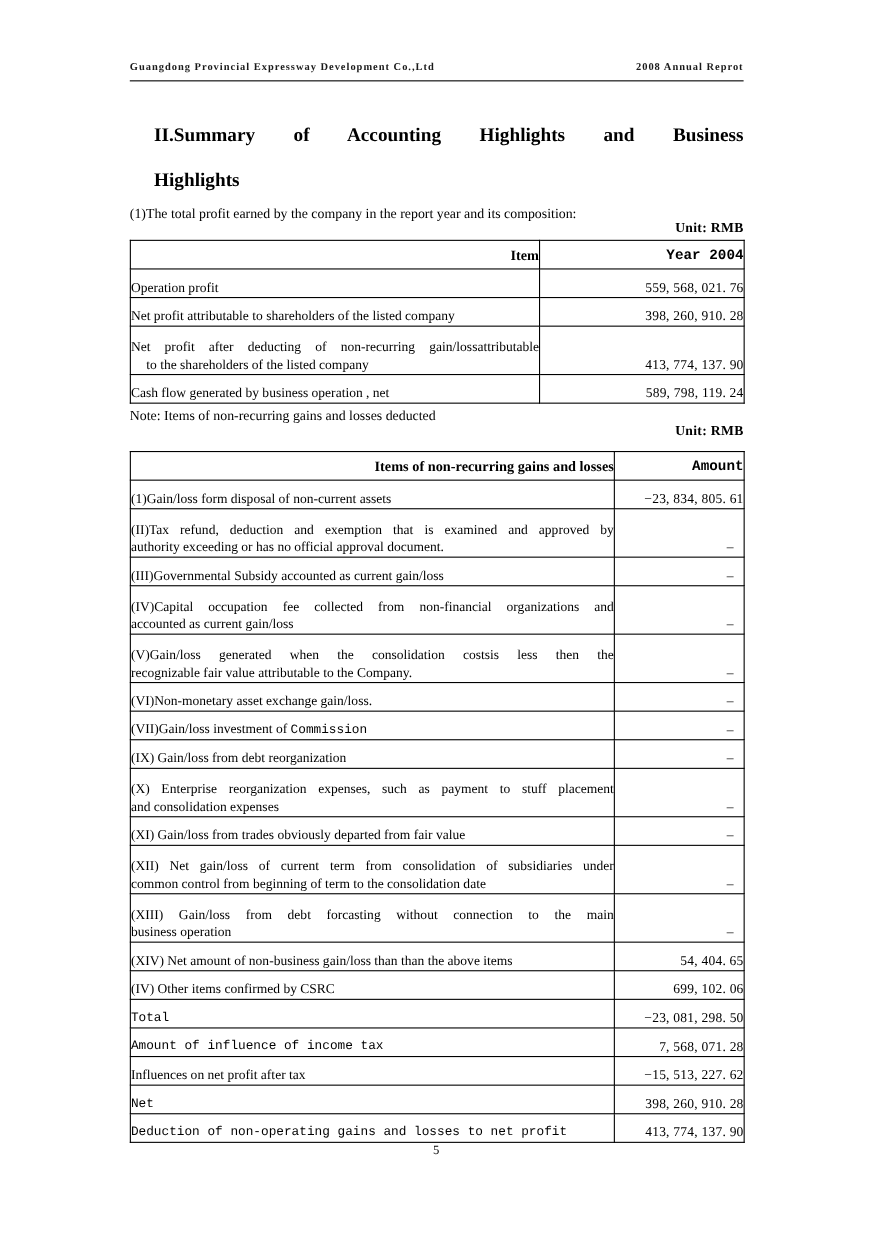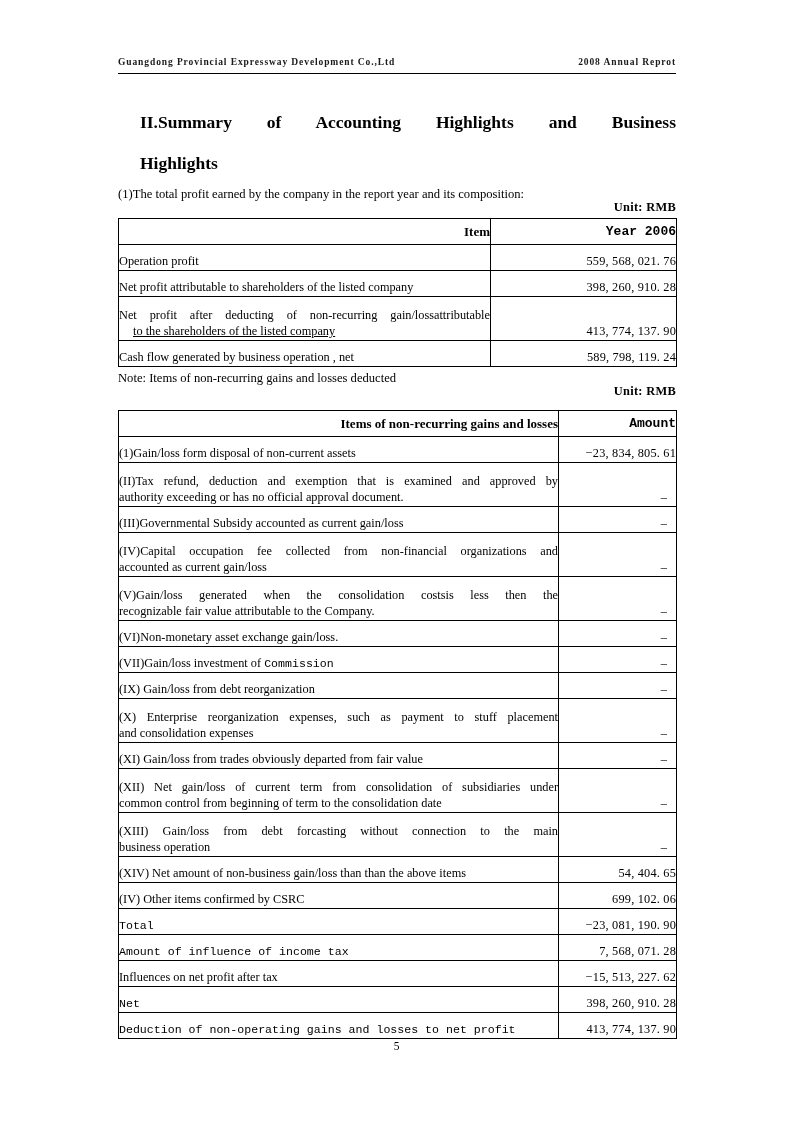--- a/index.html
+++ b/index.html
@@ -110,21 +110,21 @@
   .t1 { top: 218px; width: 558px; }
   .t2 { top: 410px; width: 558px; padding-left: 15px; }
 
   .cell-label {
     padding: 2px 4px 2px 7px;
     line-height: 15.8px;
     text-align: justify;
   }
   .cell-label .l1 { display: block; text-align-last: justify; }
   .cell-label .l2 { display: block; }
-  .cell-label .ind { padding-left: 14px; text-decoration: underline; }
+  .cell-label .ind { padding-left: 14px; }
 
   .cell-amount {
     padding: 2px 7px 2px 4px;
     text-align: right;
     line-height: 15.8px;
     white-space: nowrap;
   }
   .cell-amount.dash { padding-right: 9px; }
 
   .mono {
@@ -175,21 +175,21 @@
   <div class="unit-label unit-1">Unit: RMB</div>
 
   <table class="doc t1">
     <colgroup>
         <col style="width:372px">
         <col style="width:186px">
       </colgroup>
     <thead>
       <tr>
         <th class="r1">Item</th>
-        <th class="r1 mono">Year 2006</th>
+        <th class="r1 mono">Year 2004</th>
       </tr>
     </thead>
     <tbody>
       <tr>
         <td class="cell-label r1">Operation profit</td>
         <td class="cell-amount amt r1">559, 568, 021. 76</td>
       </tr>
       <tr>
         <td class="cell-label r1">Net profit attributable to shareholders of the listed company</td>
         <td class="cell-amount amt r1">398, 260, 910. 28</td>
@@ -293,21 +293,21 @@
       <tr>
         <td class="cell-label r1">(XIV) Net amount of non-business gain/loss than than the above items</td>
         <td class="cell-amount amt r1">54, 404. 65</td>
       </tr>
       <tr>
         <td class="cell-label r1">(IV) Other items confirmed by CSRC</td>
         <td class="cell-amount amt r1">699, 102. 06</td>
       </tr>
       <tr>
         <td class="cell-label mono r1">Total</td>
-        <td class="cell-amount amt r1">−23, 081, 190. 90</td>
+        <td class="cell-amount amt r1">−23, 081, 298. 50</td>
       </tr>
       <tr>
         <td class="cell-label mono r1">Amount of influence of income tax</td>
         <td class="cell-amount amt r1">7, 568, 071. 28</td>
       </tr>
       <tr>
         <td class="cell-label r1">Influences on net profit after tax</td>
         <td class="cell-amount amt r1">−15, 513, 227. 62</td>
       </tr>
       <tr>

